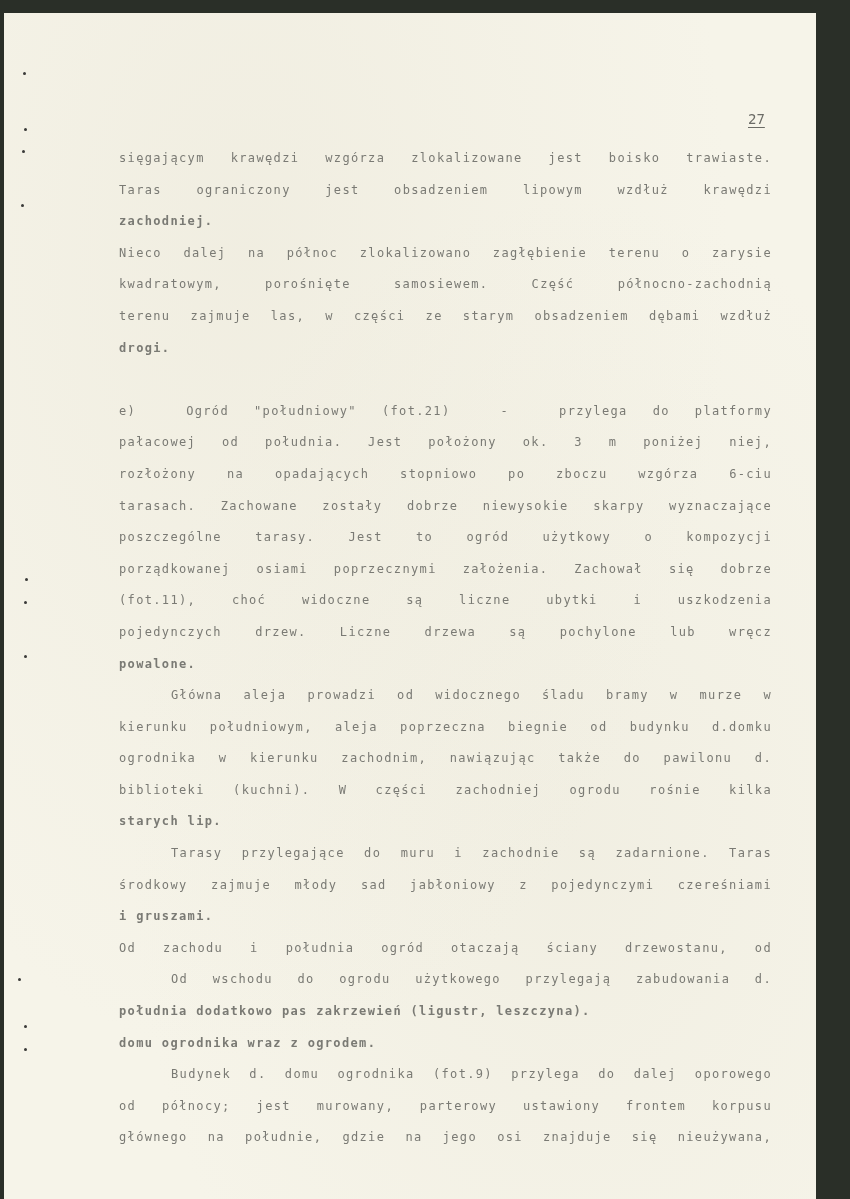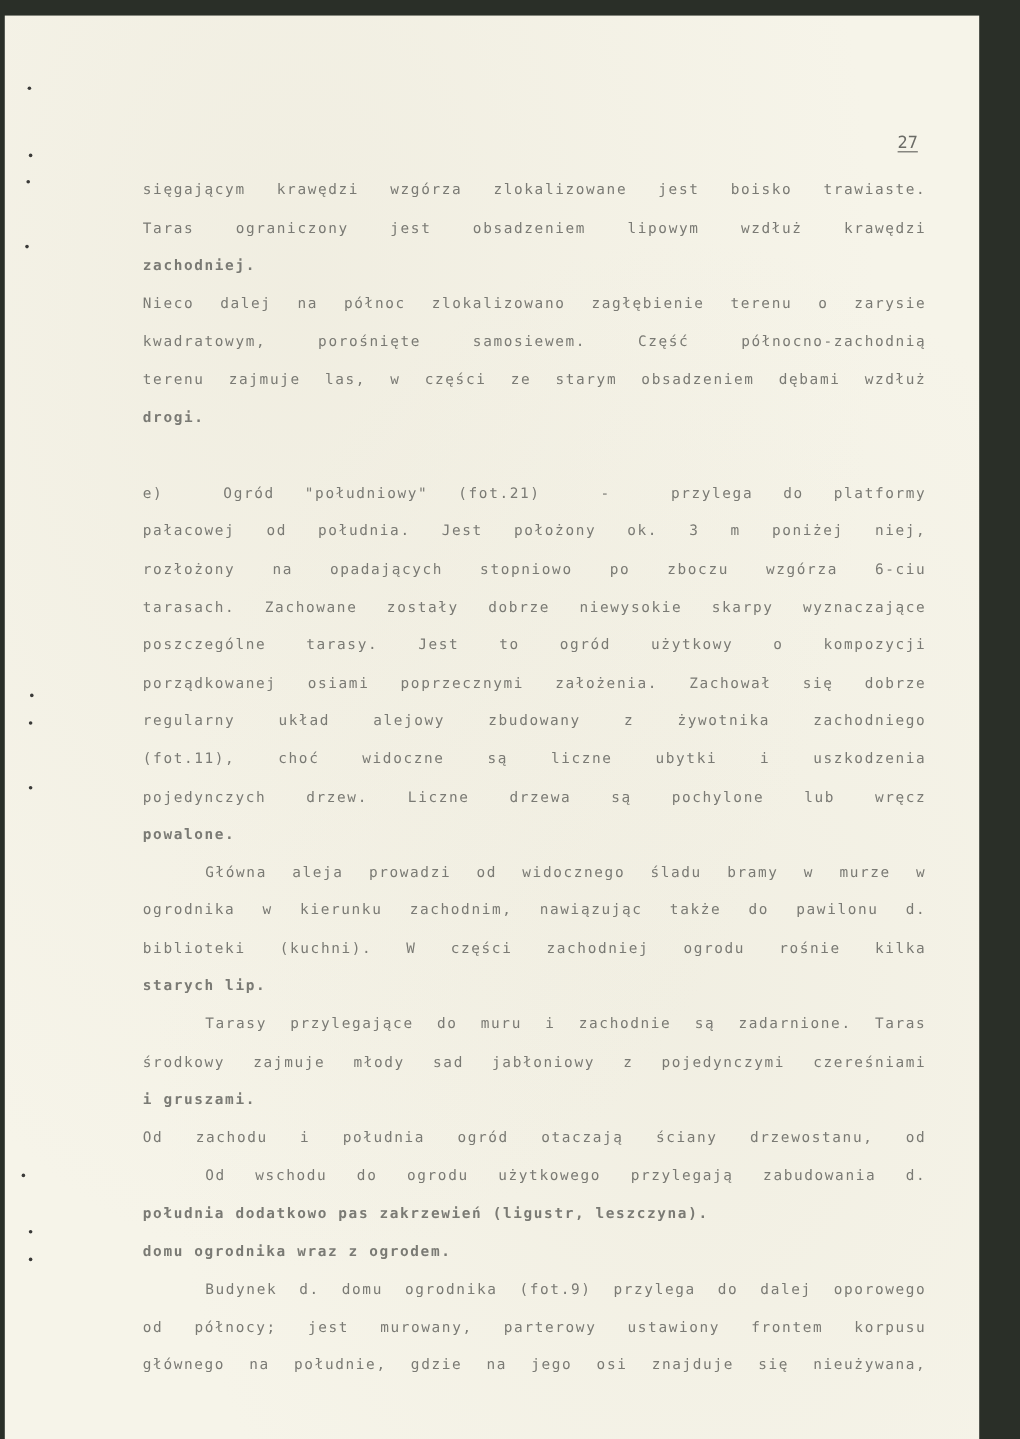--- a/index.html
+++ b/index.html
@@ -83,25 +83,25 @@
     <span class="line">kwadratowym, porośnięte samosiewem. Część północno-zachodnią</span>
     <span class="line">terenu zajmuje las, w części ze starym obsadzeniem dębami wzdłuż</span>
     <span class="line last">drogi.</span>
     <span class="line blank"></span>
     <span class="line" style="white-space:pre;">e)  Ogród "południowy" (fot.21)  -  przylega do platformy</span>
     <span class="line">pałacowej od południa. Jest położony ok. 3 m poniżej niej,</span>
     <span class="line">rozłożony na opadających stopniowo po zboczu wzgórza 6-ciu</span>
     <span class="line">tarasach. Zachowane zostały dobrze niewysokie skarpy wyznaczające</span>
     <span class="line">poszczególne tarasy. Jest to ogród użytkowy o kompozycji</span>
     <span class="line">porządkowanej osiami poprzecznymi założenia. Zachował się dobrze</span>
-    <span class="line">regularny układ alejowy zbudowany z żywotnika zachodniego</span>
     <span class="line">(fot.11), choć widoczne są liczne ubytki i uszkodzenia</span>
     <span class="line">pojedynczych drzew. Liczne drzewa są pochylone lub wręcz</span>
     <span class="line last">powalone.</span>
     <span class="line indent">Główna aleja prowadzi od widocznego śladu bramy w murze w</span>
+    <span class="line">kierunku południowym, aleja poprzeczna biegnie od budynku d.domku</span>
     <span class="line">ogrodnika w kierunku zachodnim, nawiązując także do pawilonu d.</span>
     <span class="line">biblioteki (kuchni). W części zachodniej ogrodu rośnie kilka</span>
     <span class="line last">starych lip.</span>
     <span class="line indent">Tarasy przylegające do muru i zachodnie są zadarnione. Taras</span>
     <span class="line">środkowy zajmuje młody sad jabłoniowy z pojedynczymi czereśniami</span>
     <span class="line last">i gruszami.</span>
     <span class="line">Od zachodu i południa ogród otaczają ściany drzewostanu, od</span>
     <span class="line indent">Od wschodu do ogrodu użytkowego przylegają zabudowania d.</span>
     <span class="line last">południa dodatkowo pas zakrzewień (ligustr, leszczyna).</span>
     <span class="line last">domu ogrodnika wraz z ogrodem.</span>

